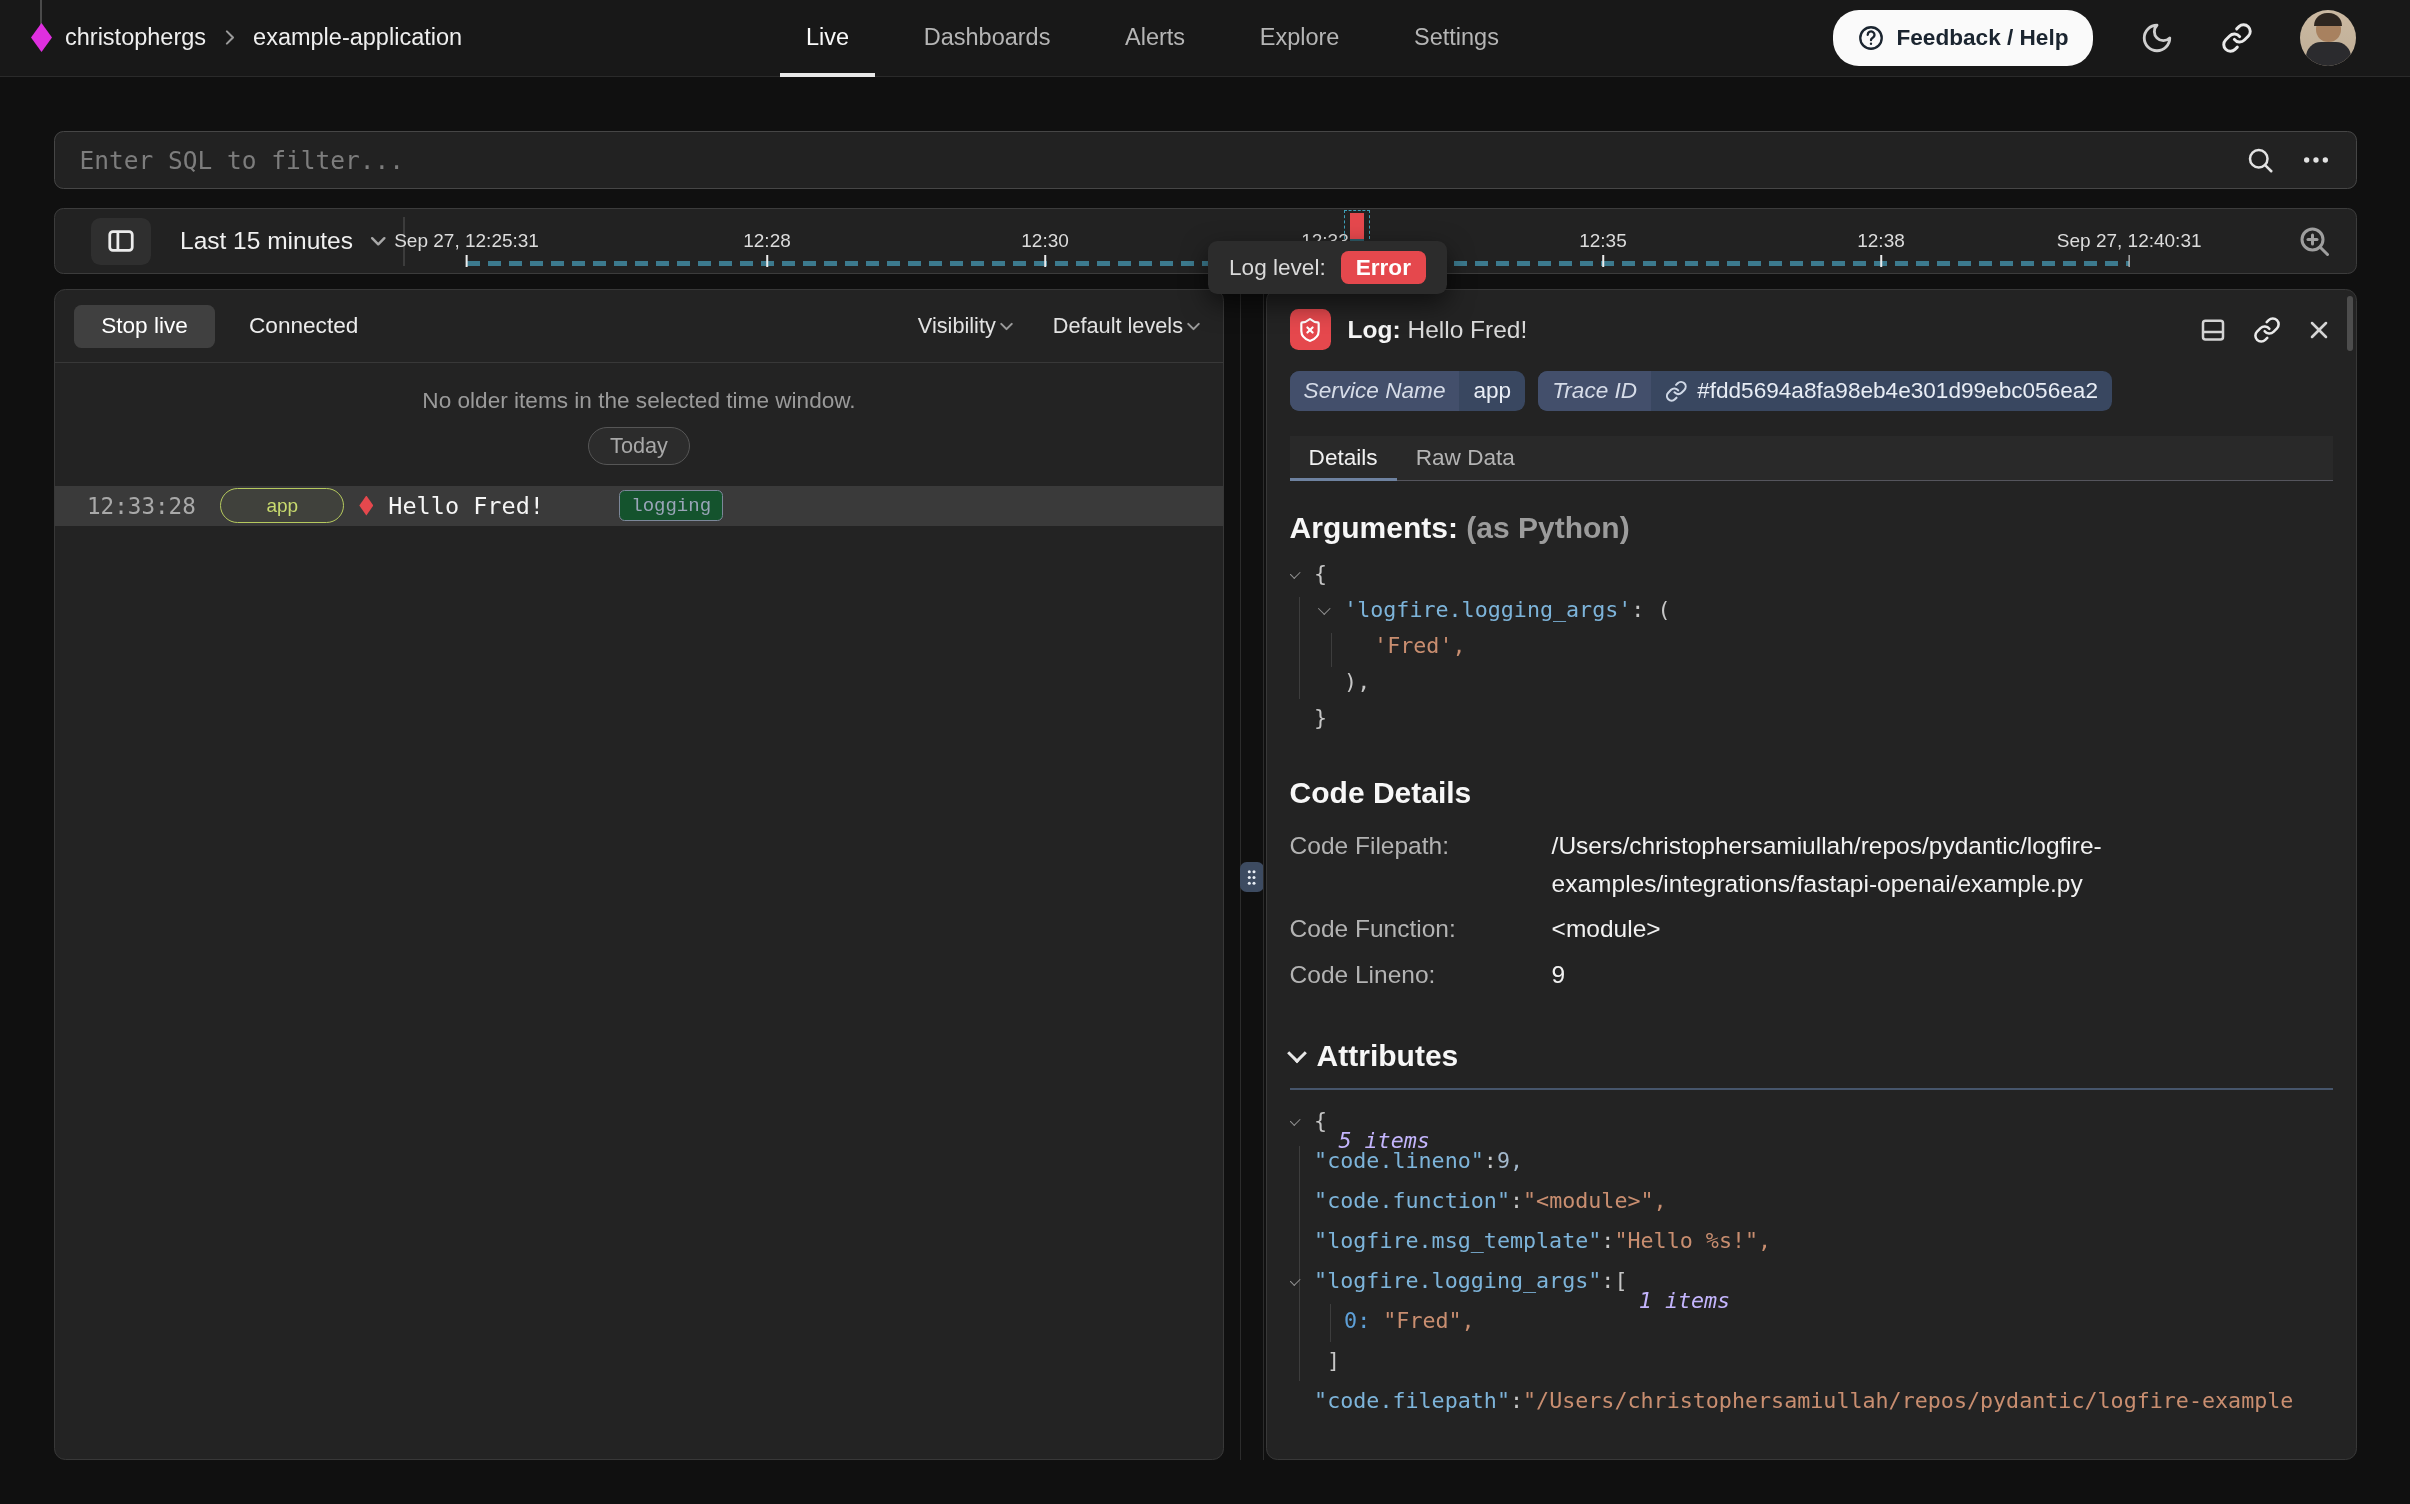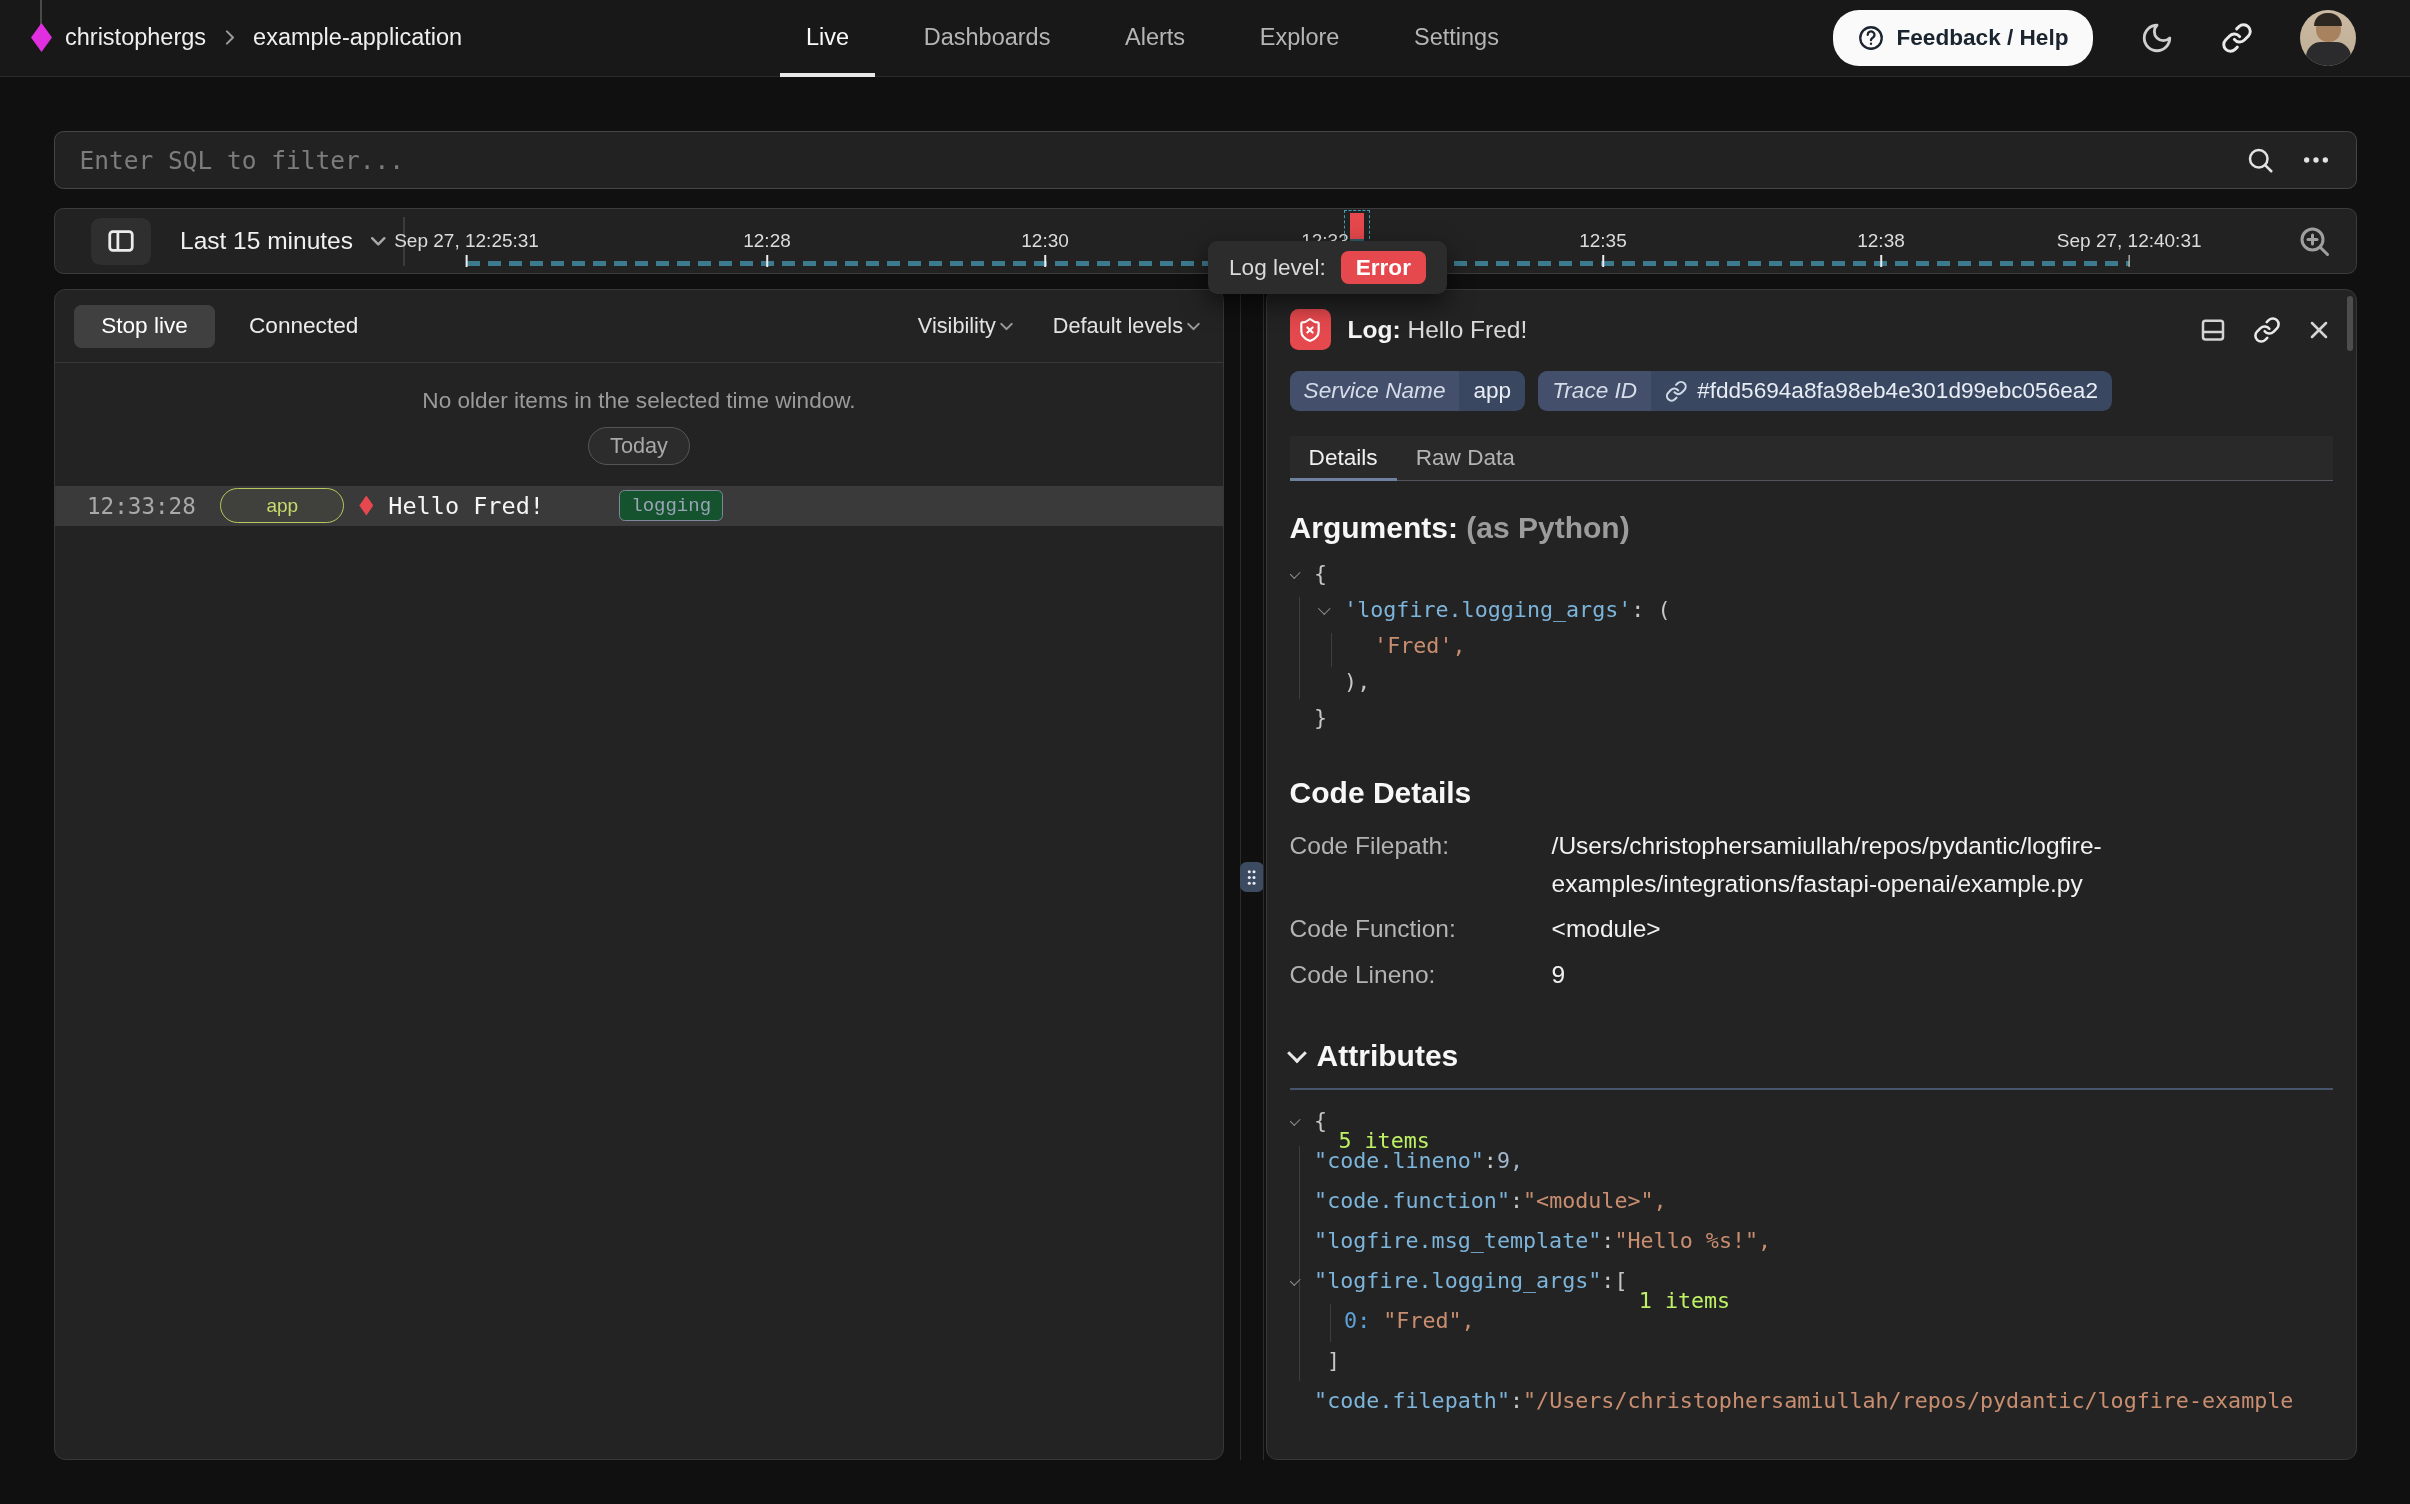--- a/index.html
+++ b/index.html
@@ -110,21 +110,21 @@
 
   .code { margin-top:11.3px; font-family:"DejaVu Sans Mono", monospace; font-size:21.7px; white-space:nowrap; overflow:hidden; position:relative; }
   .code .cl { display:flex; align-items:center; }
   .code.args .cl { height:36px; }
   .code.attrs .cl { height:40px; }
   .gut { width:24.5px; flex:none; display:flex; align-items:center; }
   .chev { width:8.5px; height:8.5px; border-right:1.9px solid #909090; border-bottom:1.9px solid #909090; transform:rotate(45deg); margin-top:-3.8px; }
   .isp { width:30px; flex:none; }
   .k { color:#7db4da; } .s { color:#c98e70; } .p { color:#c6c6c6; }
   .n { color:#a3b8cc; } .n2 { color:#5ea0d8; }
-  .meta { color:#bef264; margin-left:11.3px;margin-top:40px; }
+  .meta { color:#c4b5fd; font-style:italic; margin-left:11.3px;margin-top:40px; }
   .guide { position:absolute; width:0.9px; background:#3d3d3d; }
 
   .cdrows { margin-top:17px; }
   .cdrow { display:flex; margin-bottom:7.5px; }
   .cdlabel { width:262px; flex:none; font-size:24.5px; color:#b3b3b3; line-height:38px; }
   .cdval { font-size:24.5px; color:#f2f2f2; line-height:38px; max-width:640px; overflow-wrap:anywhere; }
 </style>
 </head>
 <body>
 

